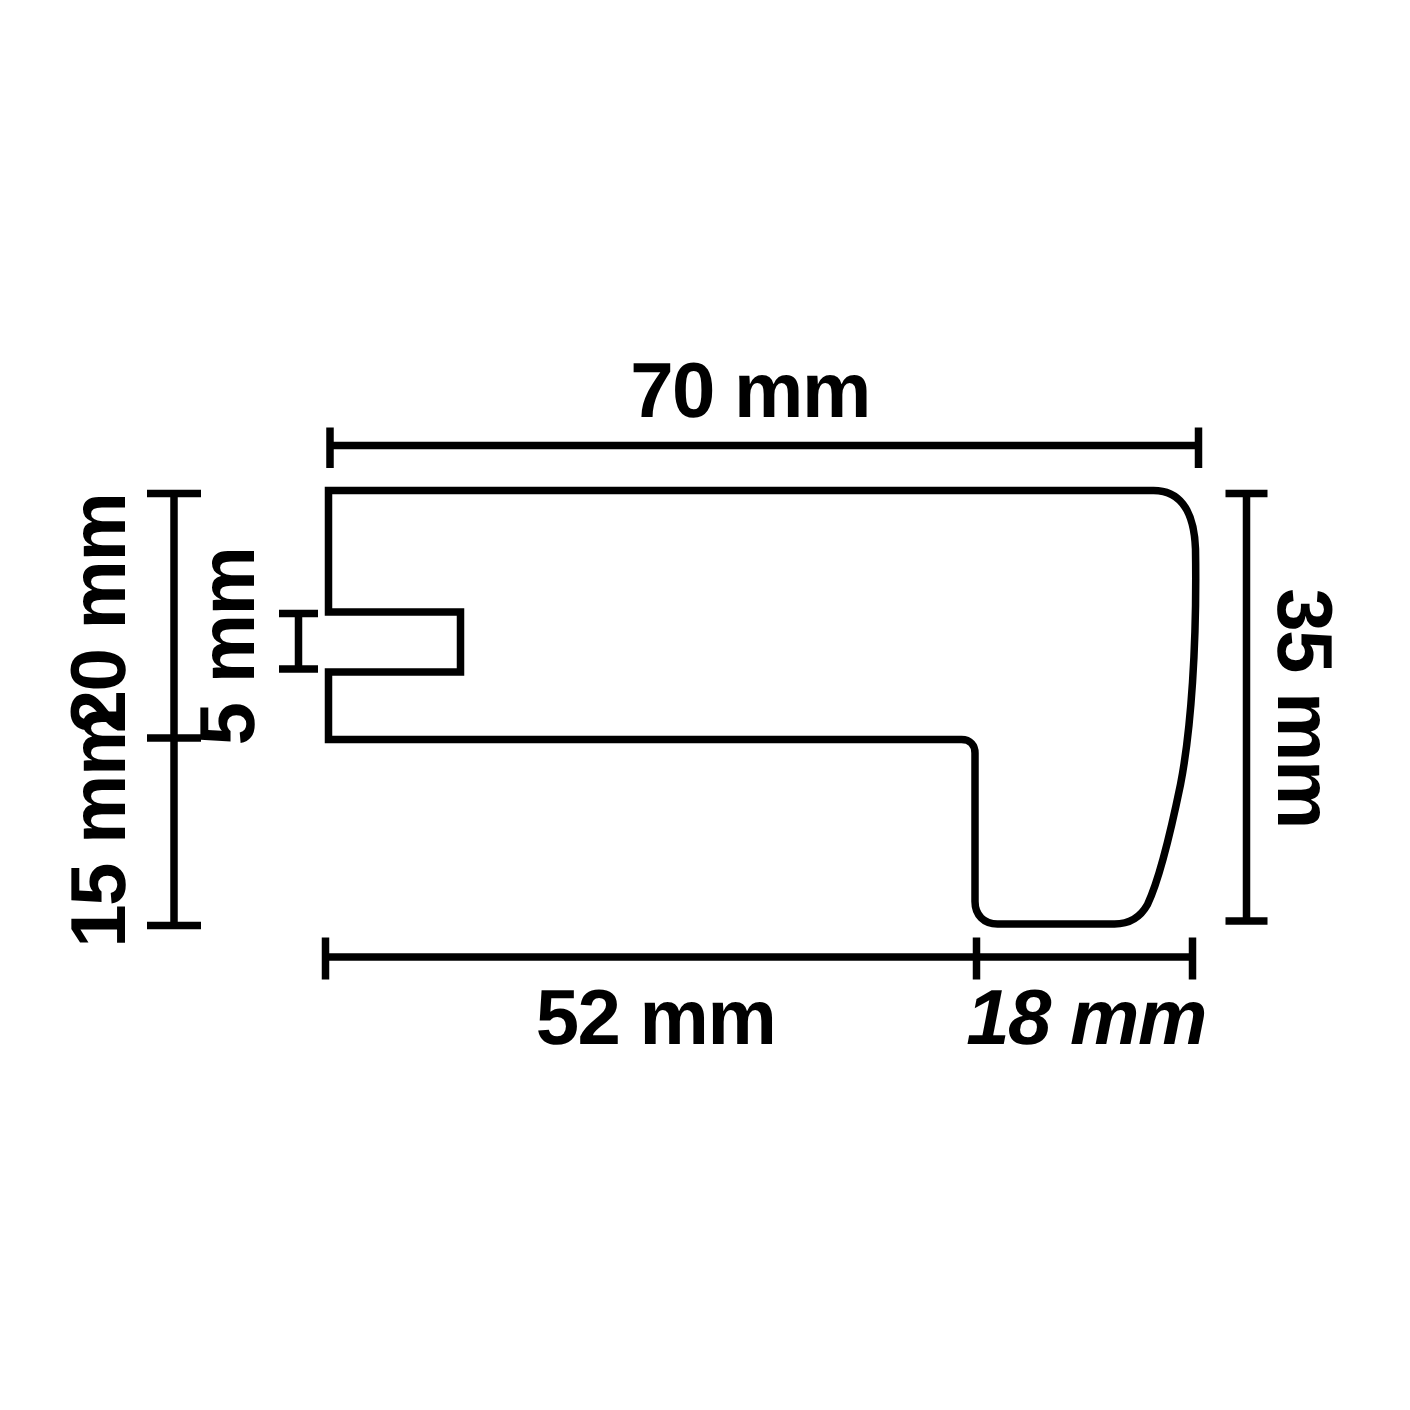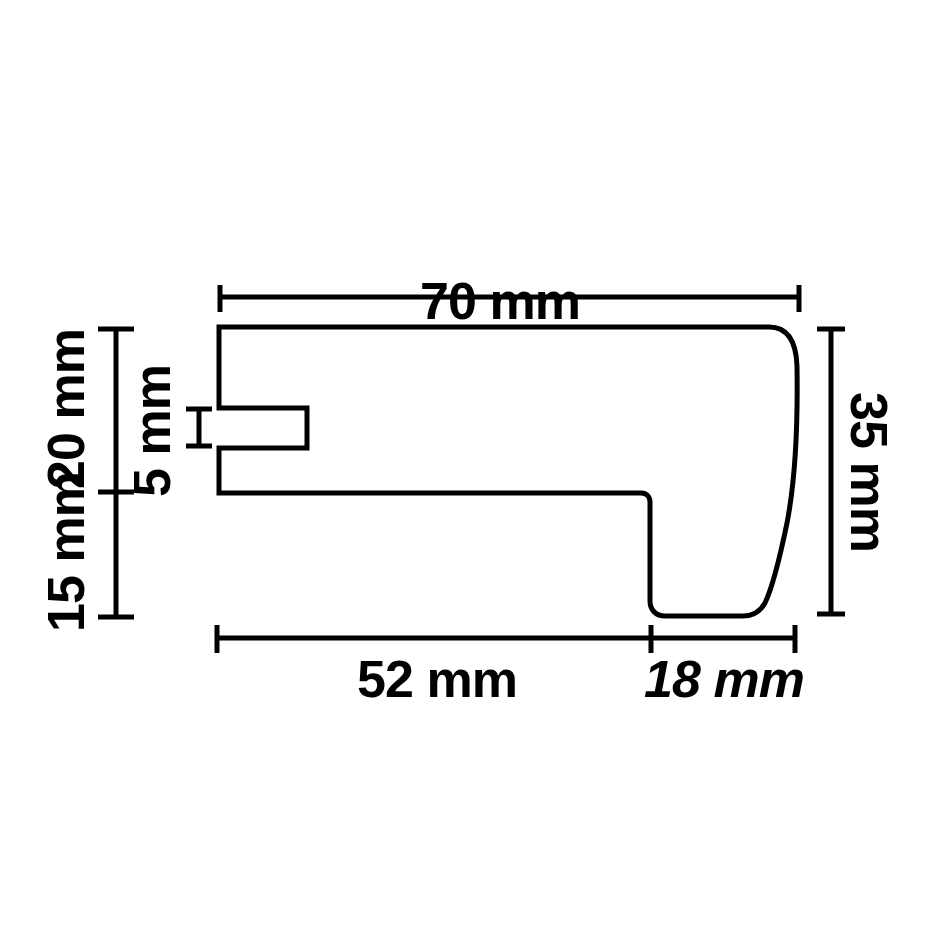--- a/index.html
+++ b/index.html
@@ -82,21 +82,21 @@
     </g>
 
     <g stroke="#000000" stroke-width="5">
       <line x1="217" y1="638" x2="795" y2="638"></line>
       <line x1="217" y1="625" x2="217" y2="653"></line>
       <line x1="651" y1="625" x2="651" y2="653"></line>
       <line x1="795" y1="625" x2="795" y2="653"></line>
     </g>
   </svg>
 
-  <div class="dim-label h" style="left:500px; top:261px;margin-top:40px;">70 mm</div>
+  <div class="dim-label h" style="left:500px; top:261px;">70 mm</div>
 
   <div class="dim-label rot-cw" style="left:869px; top:472px;">35 mm</div>
 
   <div class="dim-label rot-ccw" style="left:66px; top:409px;">20 mm</div>
 
   <div class="dim-label rot-ccw" style="left:66px; top:552px;">15 mm</div>
 
   <div class="dim-label rot-ccw" style="left:152px; top:431px;">5 mm</div>
 
   <div class="dim-label h" style="left:437px; top:679px;text-align:right;">52 mm</div>

